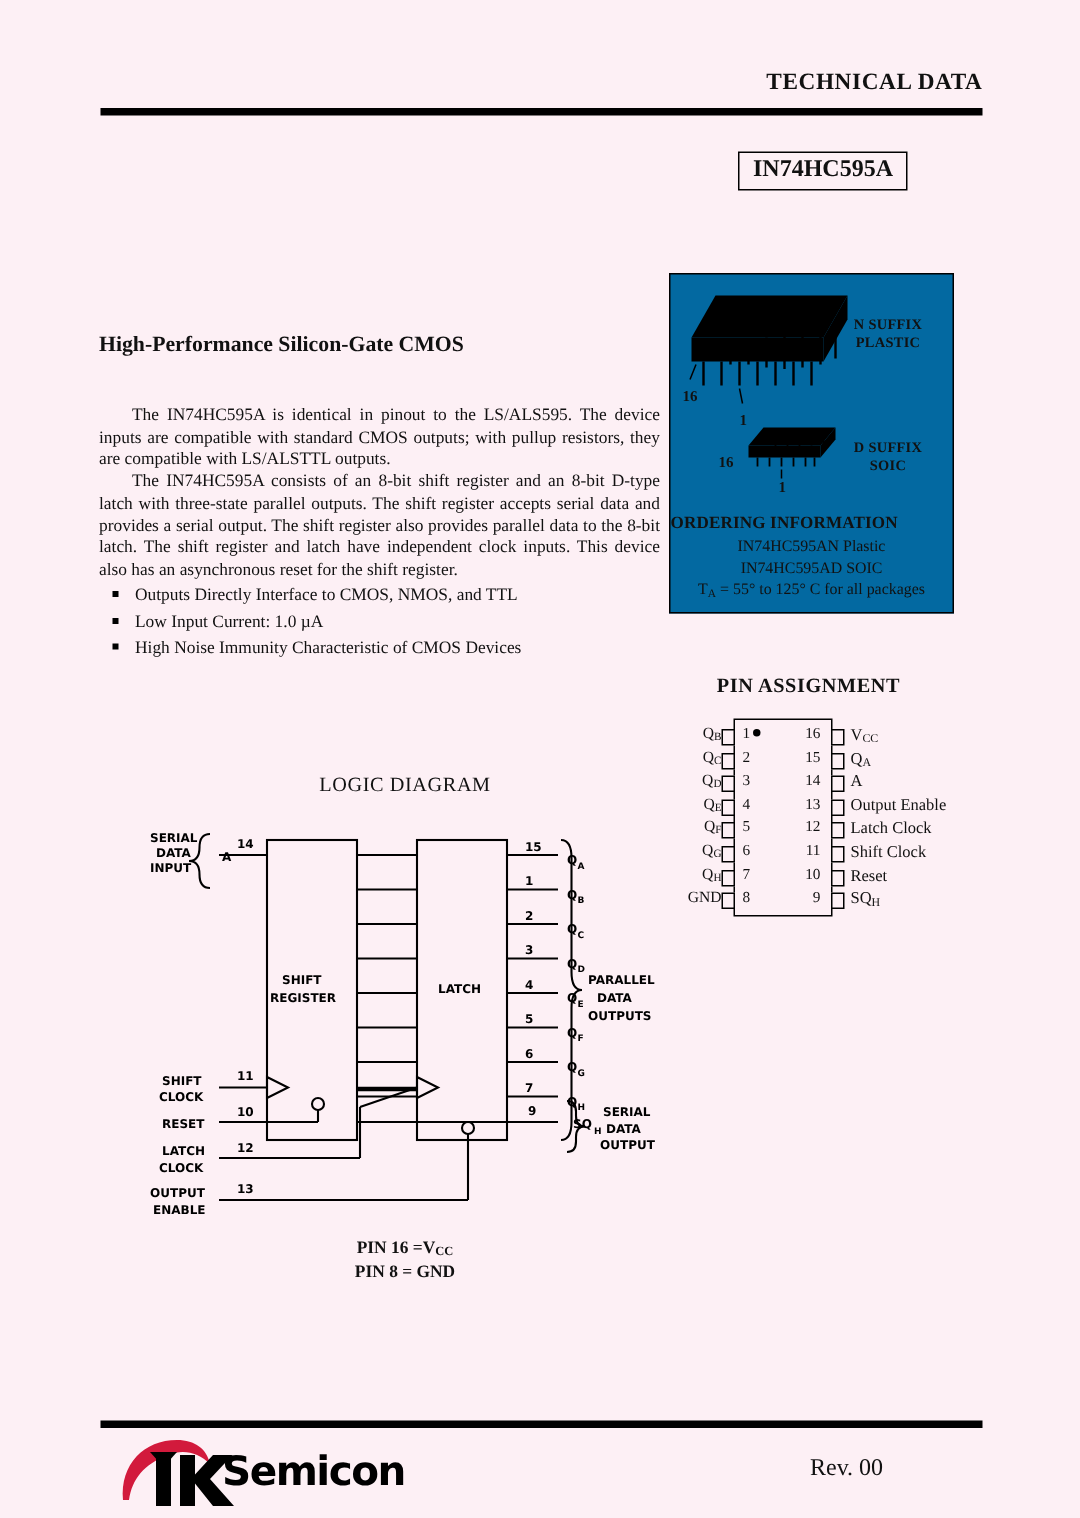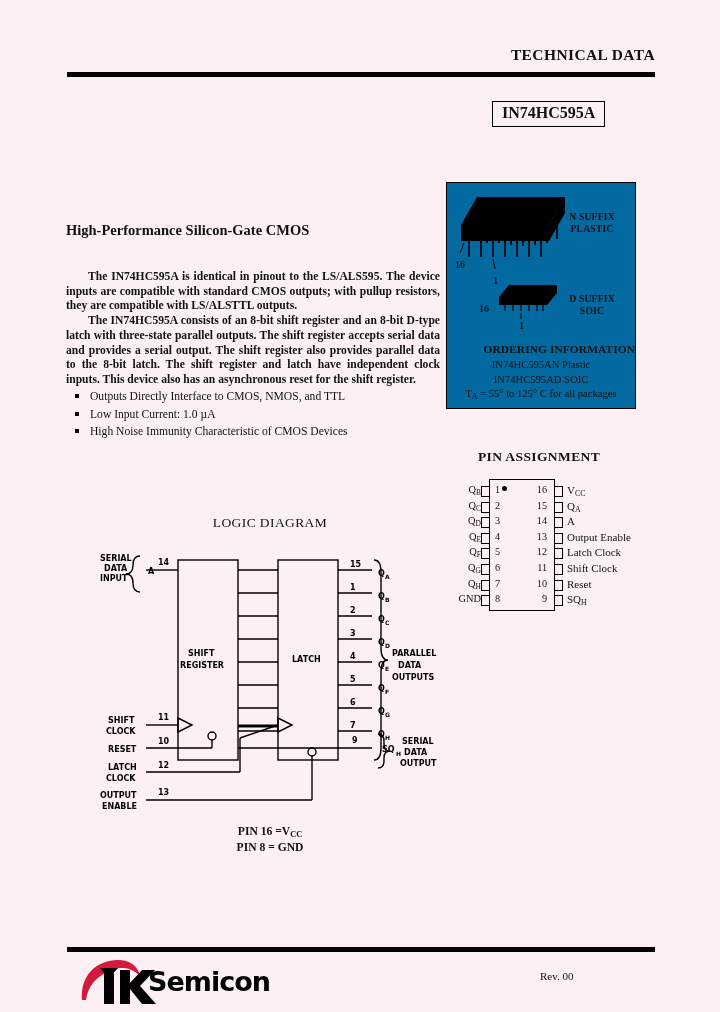--- a/index.html
+++ b/index.html
@@ -43,21 +43,21 @@
   .subtitle{
     position:absolute;left:66px;top:222px;width:380px;
     font-weight:bold;font-size:14.5px;
   }
 
   
   .body-text{
     position:absolute;left:66px;top:270px;width:374px;
     font-size:11.6px;line-height:1.27;text-align:justify;
   }
-  .body-text p{margin:0;font-weight:bold;}
+  .body-text p{margin:0;}
   .body-text p.indent{text-indent:22px;}
 
   .features{
     position:absolute;left:66px;top:388px;width:380px;
     font-size:11.6px;line-height:1.52;
     list-style:none;margin:0;padding:0;
   }
   .features li{position:relative;padding-left:24px;}
   .features li:before{
     content:"";position:absolute;left:9px;top:6px;
@@ -72,21 +72,21 @@
   }
   .pkg-svg{position:absolute;left:0;top:0;}
   .pkg-label{
     position:absolute;font-weight:bold;font-size:9.6px;line-height:1.25;
     text-align:center;letter-spacing:.2px;
   }
   .n-suffix{left:108px;top:28px;width:74px;}
   .d-suffix{left:108px;top:110px;width:74px;}
   .pin-num{position:absolute;font-size:10px;font-weight:bold;}
   .order-title{
-    position:absolute;left:0;right:0;top:160px;text-align:right;
+    position:absolute;left:0;right:0;top:160px;text-align:left;
     font-weight:bold;font-size:11.4px;letter-spacing:.1px;
   }
   .order-lines{
     position:absolute;left:0;right:0;top:175px;text-align:center;
     font-size:10.6px;line-height:1.38;
   }
 
   
   .pin-assign-title{
     position:absolute;left:439px;top:449px;width:200px;text-align:center;
@@ -122,21 +122,21 @@
 
   
   .logo{position:absolute;left:78px;top:956px;}
   .logo-text{
     position:absolute;left:148px;top:966px;
     font-family:"DejaVu Sans", sans-serif;
     font-weight:bold;font-size:27px;letter-spacing:-1px;color:#000;
   }
   .rev{
     position:absolute;left:540px;top:970px;width:110px;text-align:left;
-    font-size:11px;
+    font-size:16px;
   }
 </style>
 </head>
 <body>
 
 <div class="page">
 
   <div class="tech-data">TECHNICAL DATA</div>
   <div class="rule-top"></div>
   <div class="part-box">IN74HC595A</div>

